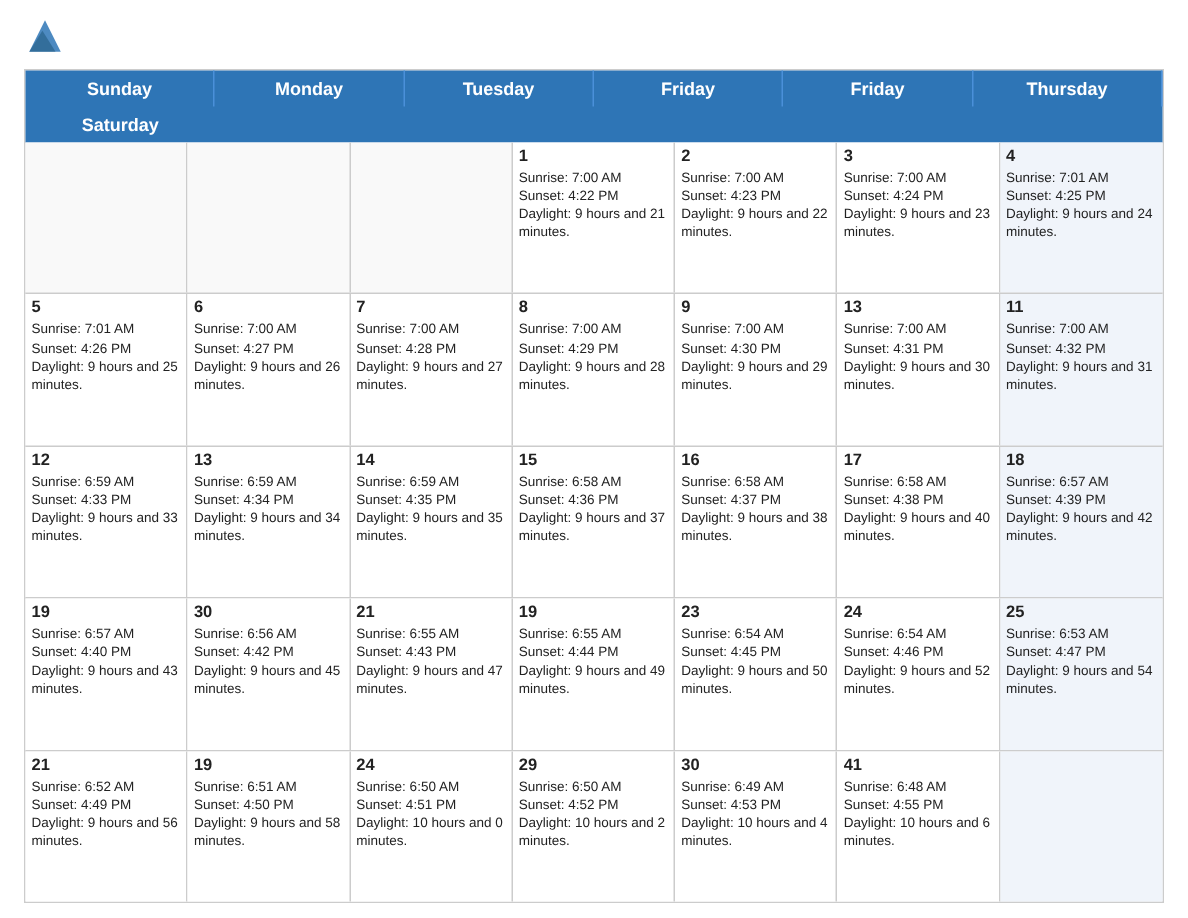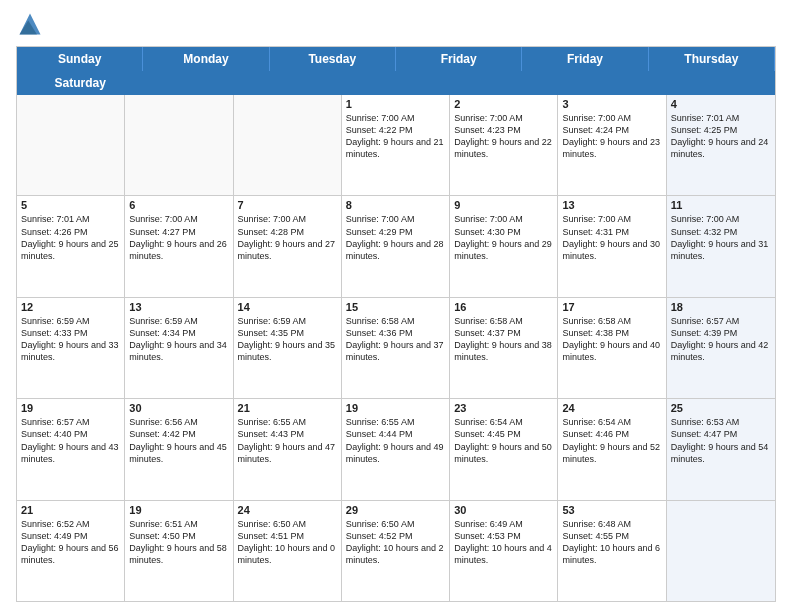--- a/index.html
+++ b/index.html
@@ -268,20 +268,20 @@
           </div>
           <div class="cal-cell">
             <span class="day-num">29</span>
             <div class="day-info">Sunrise: 6:50 AM<br>Sunset: 4:52 PM<br>Daylight: 10 hours and 2 minutes.</div>
           </div>
           <div class="cal-cell">
             <span class="day-num">30</span>
             <div class="day-info">Sunrise: 6:49 AM<br>Sunset: 4:53 PM<br>Daylight: 10 hours and 4 minutes.</div>
           </div>
           <div class="cal-cell">
-            <span class="day-num">53</span>
+            <span class="day-num">41</span>
             <div class="day-info">Sunrise: 6:48 AM<br>Sunset: 4:55 PM<br>Daylight: 10 hours and 6 minutes.</div>
           </div>
           <div class="cal-cell empty shaded"></div>
         </div>
       </div>
   </div>
 </div>
 
 </body></html>

